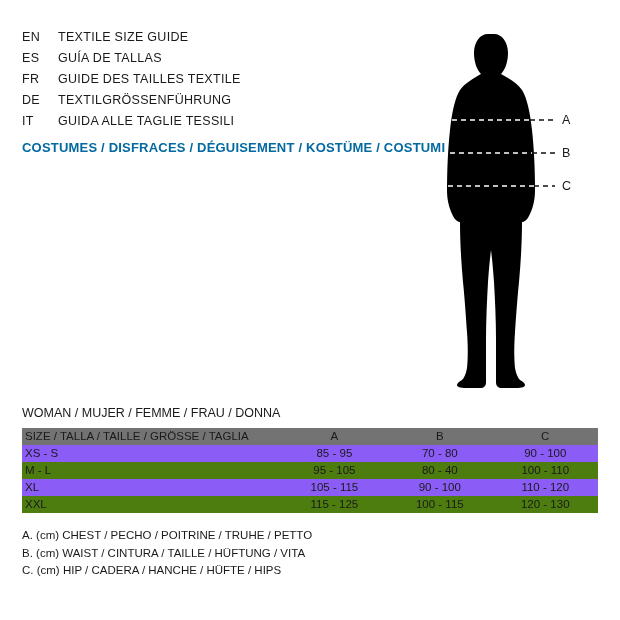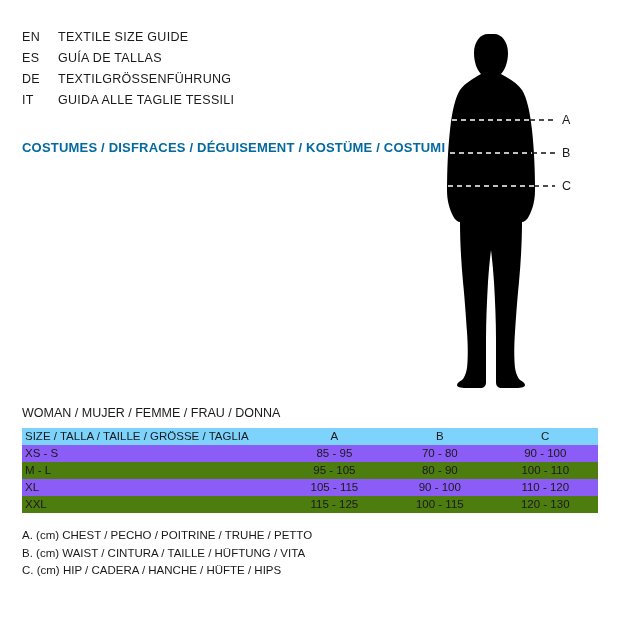--- a/index.html
+++ b/index.html
@@ -93,21 +93,21 @@
   }
   table.size-table th,
   table.size-table td {
     padding: 0;
     height: 17px;
     line-height: 17px;
     font-weight: normal;
     color: #1a1a1a;
   }
   table.size-table thead tr {
-    background: #7dd3fc;
+    background: #737373;
   }
   table.size-table tbody tr.odd {
     background: #8b5cf6;
   }
   table.size-table tbody tr.even {
     background: #4d7c0f;
   }
   .col-size   { width: 258px; text-align: left; padding-left: 3px !important; }
   .col-a, .col-b, .col-c { width: 106px; text-align: center; }
 
@@ -127,20 +127,24 @@
 <div class="page">
 
   <div class="lang-block">
     <div class="lang-row">
       <span class="lang-code">EN</span>
       <span class="lang-text">TEXTILE SIZE GUIDE</span>
     </div>
     <div class="lang-row">
       <span class="lang-code">ES</span>
       <span class="lang-text">GUÍA DE TALLAS</span>
+    </div>
+    <div class="lang-row">
+      <span class="lang-code">FR</span>
+      <span class="lang-text">GUIDE DES TAILLES TEXTILE</span>
     </div>
     <div class="lang-row">
       <span class="lang-code">DE</span>
       <span class="lang-text">TEXTILGRÖSSENFÜHRUNG</span>
     </div>
     <div class="lang-row">
       <span class="lang-code">IT</span>
       <span class="lang-text">GUIDA ALLE TAGLIE TESSILI</span>
     </div>
   </div>
@@ -217,21 +221,21 @@
     <tbody>
       <tr class="odd">
         <td class="col-size">XS - S</td>
         <td class="col-a">85 - 95</td>
         <td class="col-b">70 - 80</td>
         <td class="col-c">90 - 100</td>
       </tr>
       <tr class="even">
         <td class="col-size">M - L</td>
         <td class="col-a">95 - 105</td>
-        <td class="col-b">80 - 90</td>
+        <td class="col-b">80 - 40</td>
         <td class="col-c">100 - 110</td>
       </tr>
       <tr class="odd">
         <td class="col-size">XL</td>
         <td class="col-a">105 - 115</td>
         <td class="col-b">90 - 100</td>
         <td class="col-c">110 - 120</td>
       </tr>
       <tr class="even">
         <td class="col-size">XXL</td>

